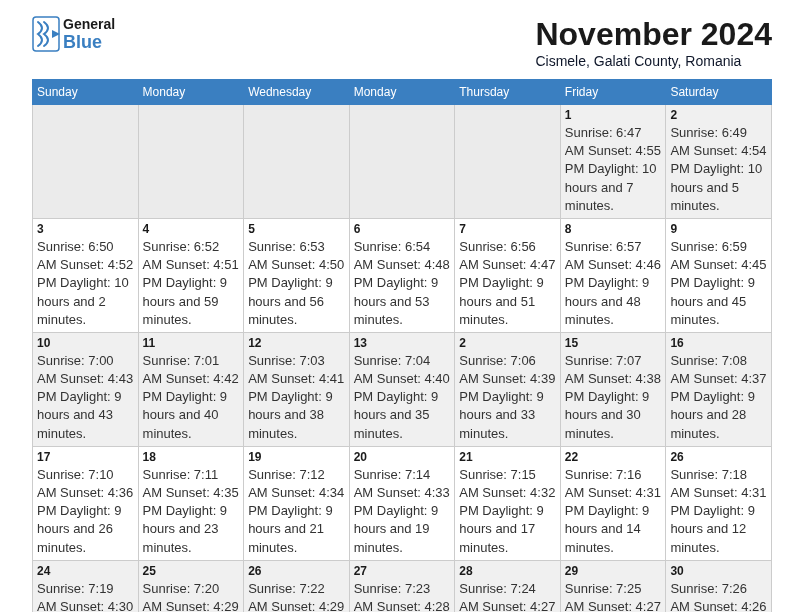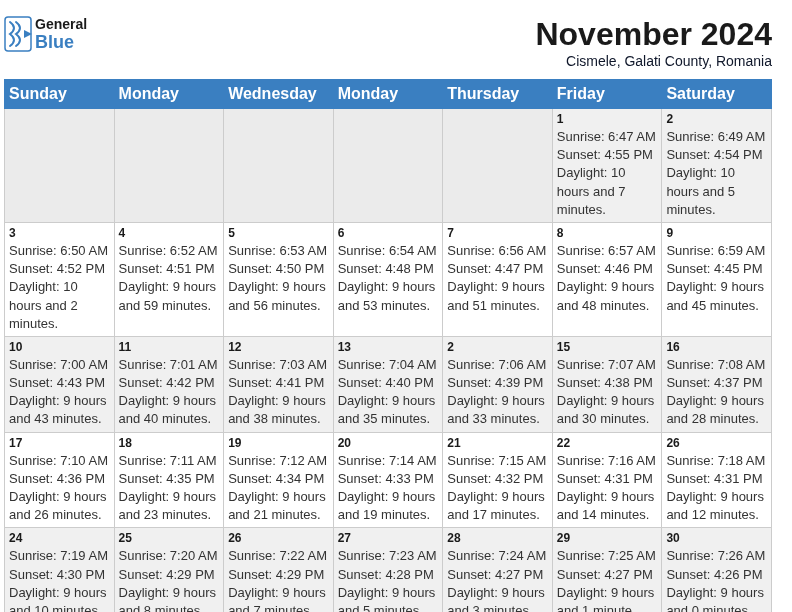--- a/index.html
+++ b/index.html
@@ -6,56 +6,55 @@
     body {
       width: 792px;
       height: 612px;
       font-family: Arial, sans-serif;
       background: #fff;
       overflow: hidden;
     }
     .page {
       width: 792px;
       height: 612px;
-      padding: 16px 20px 10px 4px;
+      padding: 16px 20px 10px 32px;
     }
     .header {
       display: flex;
       justify-content: space-between;
       align-items: flex-start;
       margin-bottom: 10px;
     }
     .logo {
       display: flex;
       align-items: center;
       gap: 4px;
     }
     .title-block {
-      text-align: right;
       margin-left: 44px;
     }
     .month-title {
       font-size: 32px;
       font-weight: bold;
       color: #1a1a1a;
     }
     .location {
       font-size: 14px;
       color: #0f172a;
     }
     .calendar {
       width: 100%;
       border-collapse: collapse;
       table-layout: fixed;
     }
     .calendar th {
       background: #3a7fc1;
       color: #fff;
-      font-size: 16px;
-      font-weight: bold;
+      font-size: 12px;
+      font-weight: normal;
       padding: 5px 4px;
       text-align: left;
       border: 1px solid #3a7fc1;
     }
     .calendar td {
       border: 1px solid #ccc;
       vertical-align: top;
       padding: 3px 4px;
       font-size: 10px;
       color: #333;

